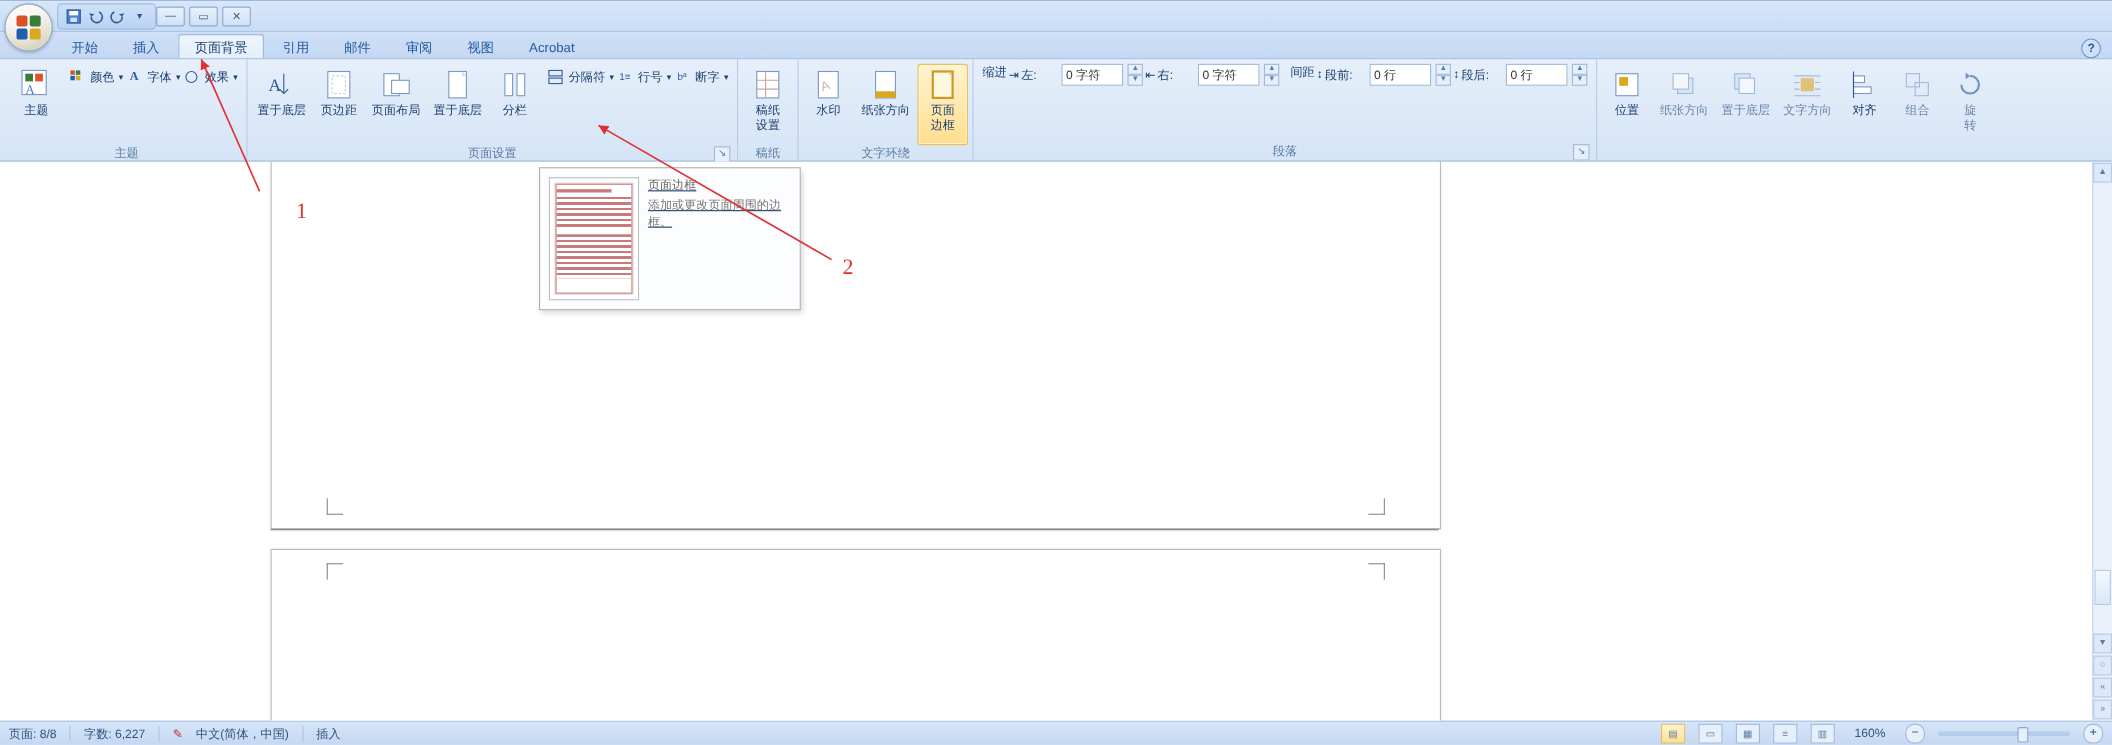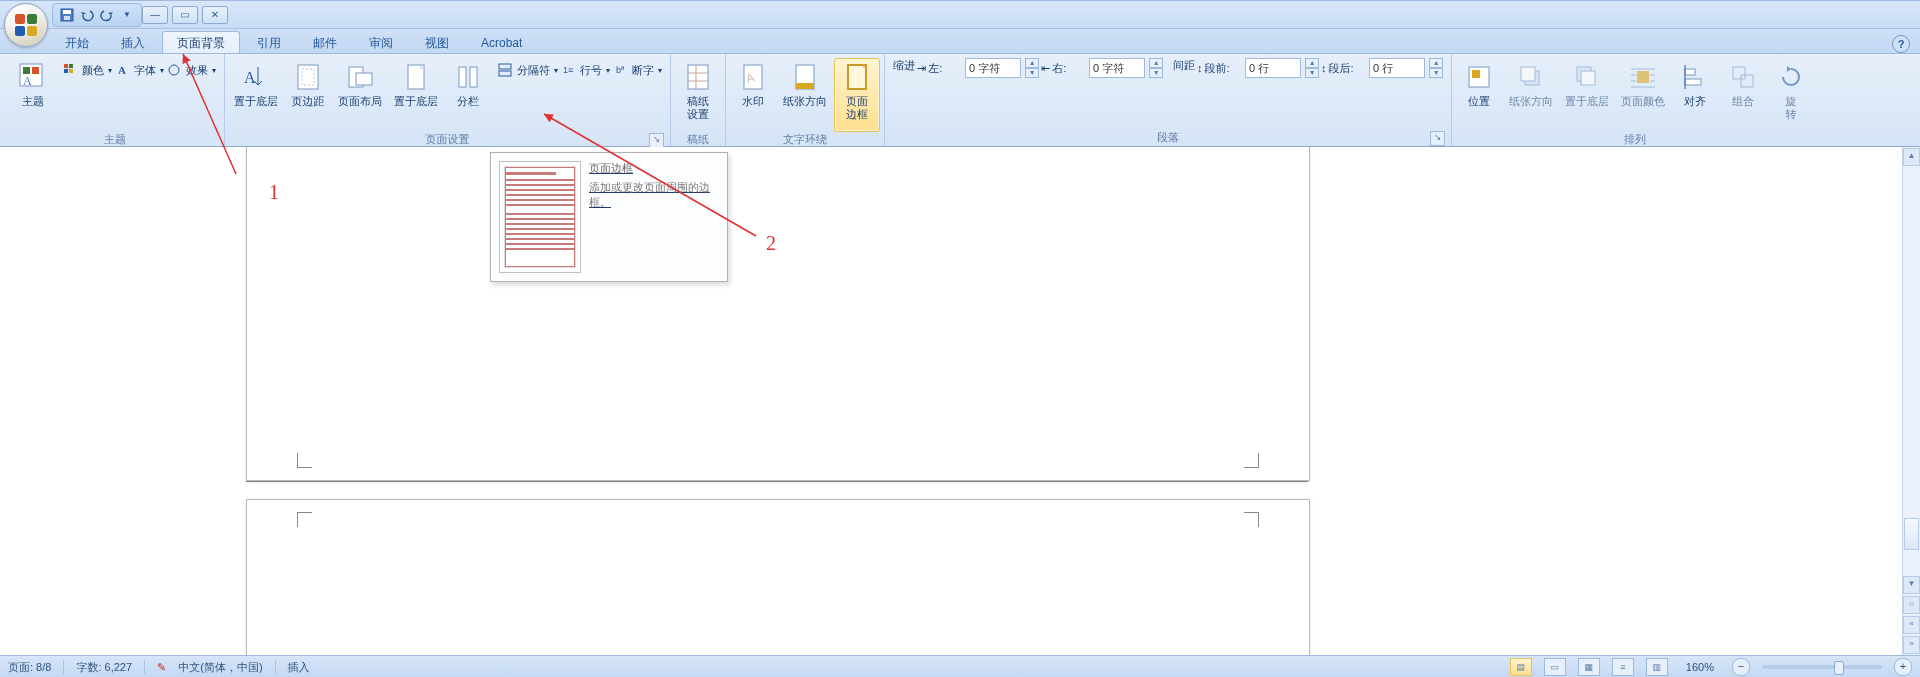--- a/index.html
+++ b/index.html
@@ -559,21 +559,21 @@
             </span>
           <span class="lbl">置于底层</span>
         </div>
         <div class="btn" style="opacity:.6">
           <span class="ico">
               <svg width="32" height="32">
                 <rect x="10" y="10" width="12" height="12" fill="#d9a922"></rect>
                 <path d="M4 8 H28 M4 14 H9 M23 14 H28 M4 20 H9 M23 20 H28 M4 26 H28" stroke="#7a98c4"></path>
               </svg>
             </span>
-          <span class="lbl">页面颜色</span>
+          <span class="lbl">文字方向</span>
         </div>
         <div class="btn">
           <span class="ico">
               <svg width="32" height="32">
                 <rect x="6" y="8" width="10" height="6" fill="#fff" stroke="#7a98c4"></rect>
                 <rect x="6" y="18" width="16" height="6" fill="#fff" stroke="#7a98c4"></rect>
                 <line x1="6" y1="4" x2="6" y2="28" stroke="#2a5a9c"></line>
               </svg>
             </span>
           <span class="lbl">对齐</span>
@@ -591,21 +591,20 @@
           <span class="ico">
               <svg width="32" height="32">
                 <path d="M16 8 A8 8 0 1 1 8 16" fill="none" stroke="#2a5a9c" stroke-width="2"></path>
                 <path d="M16 8 L12 5 L12 11 Z" fill="#2a5a9c"></path>
               </svg>
             </span>
           <span class="lbl">旋
 转</span>
         </div>
       </div>
-      <div class="group-label">排列</div>
     </div>
 
   </div>
 
   <div class="workspace">
 
     <div class="page" style="left:246px; top:0; width:1062px; height:333px; border-top:none;">
       <div style="position:absolute; left:50px; bottom:12px; width:14px; height:14px; border-left:1px solid #888; border-bottom:1px solid #888;"></div>
       <div style="position:absolute; right:50px; bottom:12px; width:14px; height:14px; border-right:1px solid #888; border-bottom:1px solid #888;"></div>
     </div>

